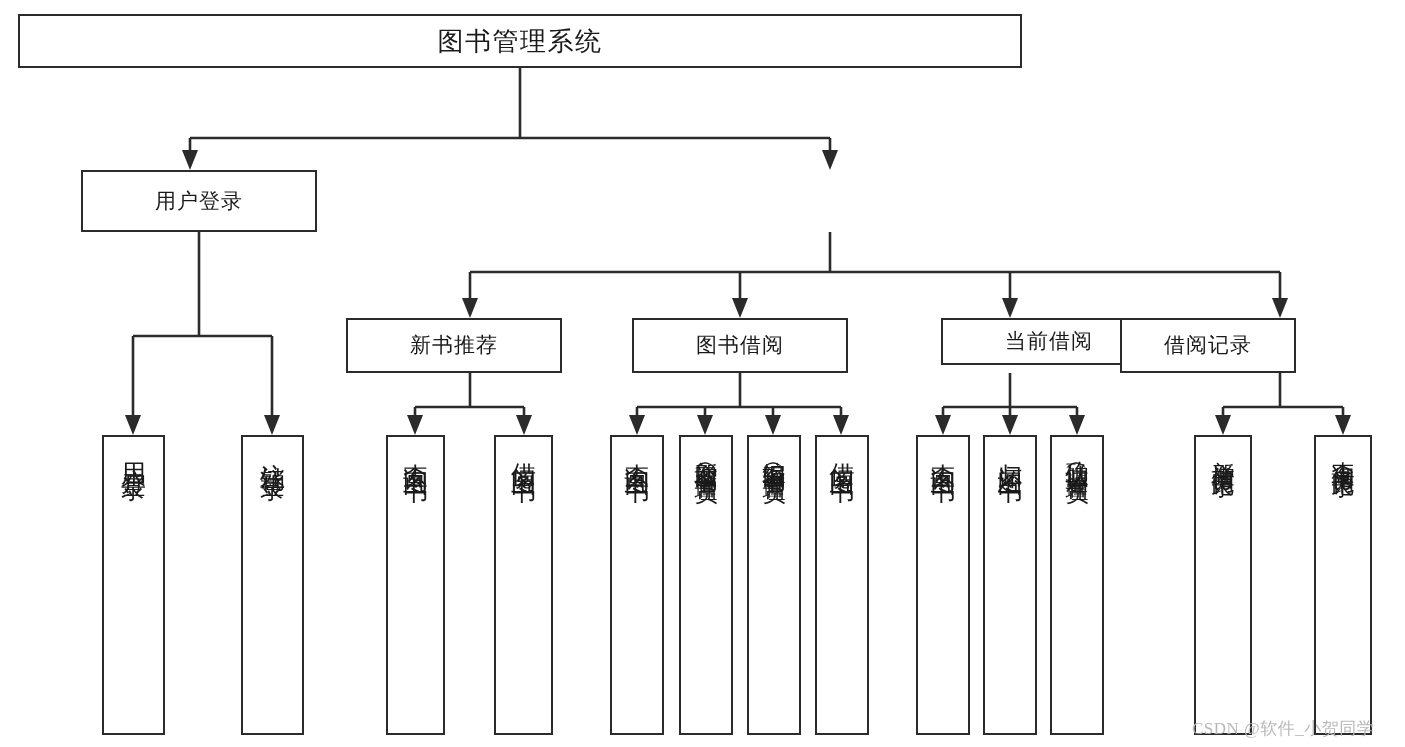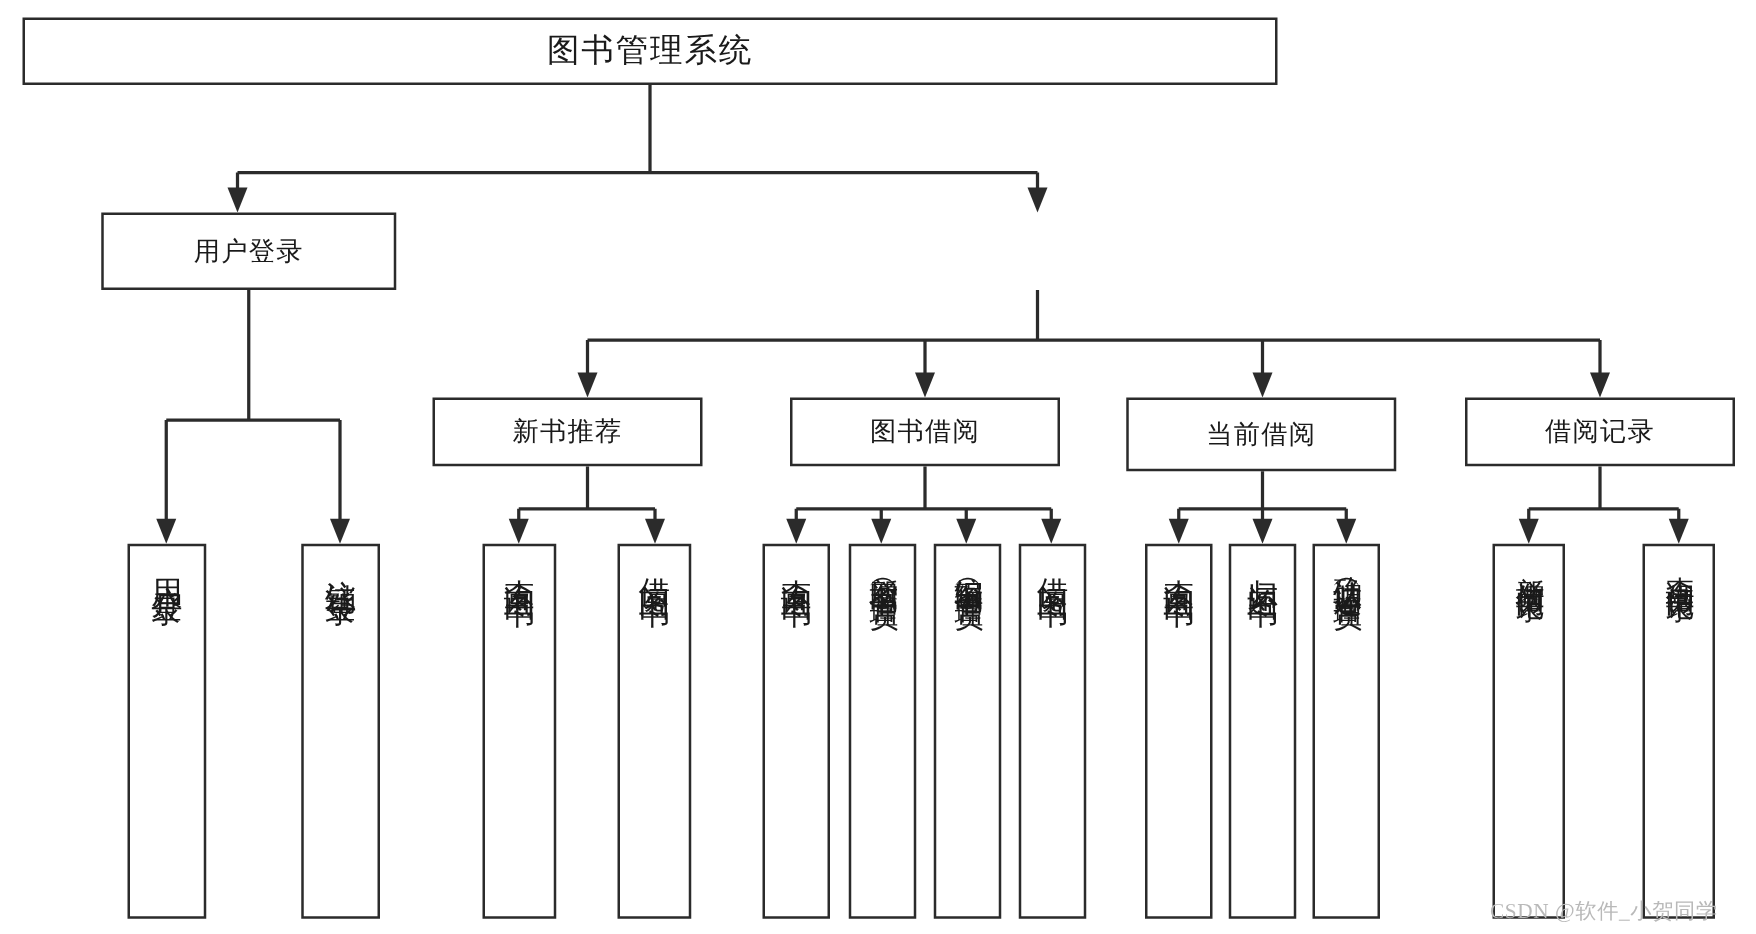--- a/index.html
+++ b/index.html
@@ -138,24 +138,24 @@
   <div class="node h" style="left:81px;top:170px;width:236px;height:62px;">
     <span class="lbl">用户登录</span>
   </div>
 
   <div class="node h" style="left:346px;top:318px;width:216px;height:55px;">
     <span class="lbl">新书推荐</span>
   </div>
   <div class="node h" style="left:632px;top:318px;width:216px;height:55px;">
     <span class="lbl">图书借阅</span>
   </div>
-  <div class="node h" style="left:901px;top:318px;width:216px;height:59px;">
+  <div class="node h" style="left:941px;top:318px;width:216px;height:47px;">
     <span class="lbl">当前借阅</span>
   </div>
-  <div class="node h" style="left:1172px;top:318px;width:216px;height:55px;">
+  <div class="node h" style="left:1120px;top:318px;width:176px;height:55px;">
     <span class="lbl">借阅记录</span>
   </div>
 
   <div class="node v" style="left:102px;top:435px;width:63px;height:300px;">
     <span class="lbl">用户登录</span>
   </div>
   <div class="node v" style="left:241px;top:435px;width:63px;height:300px;">
     <span class="lbl">注销登录</span>
   </div>
 

